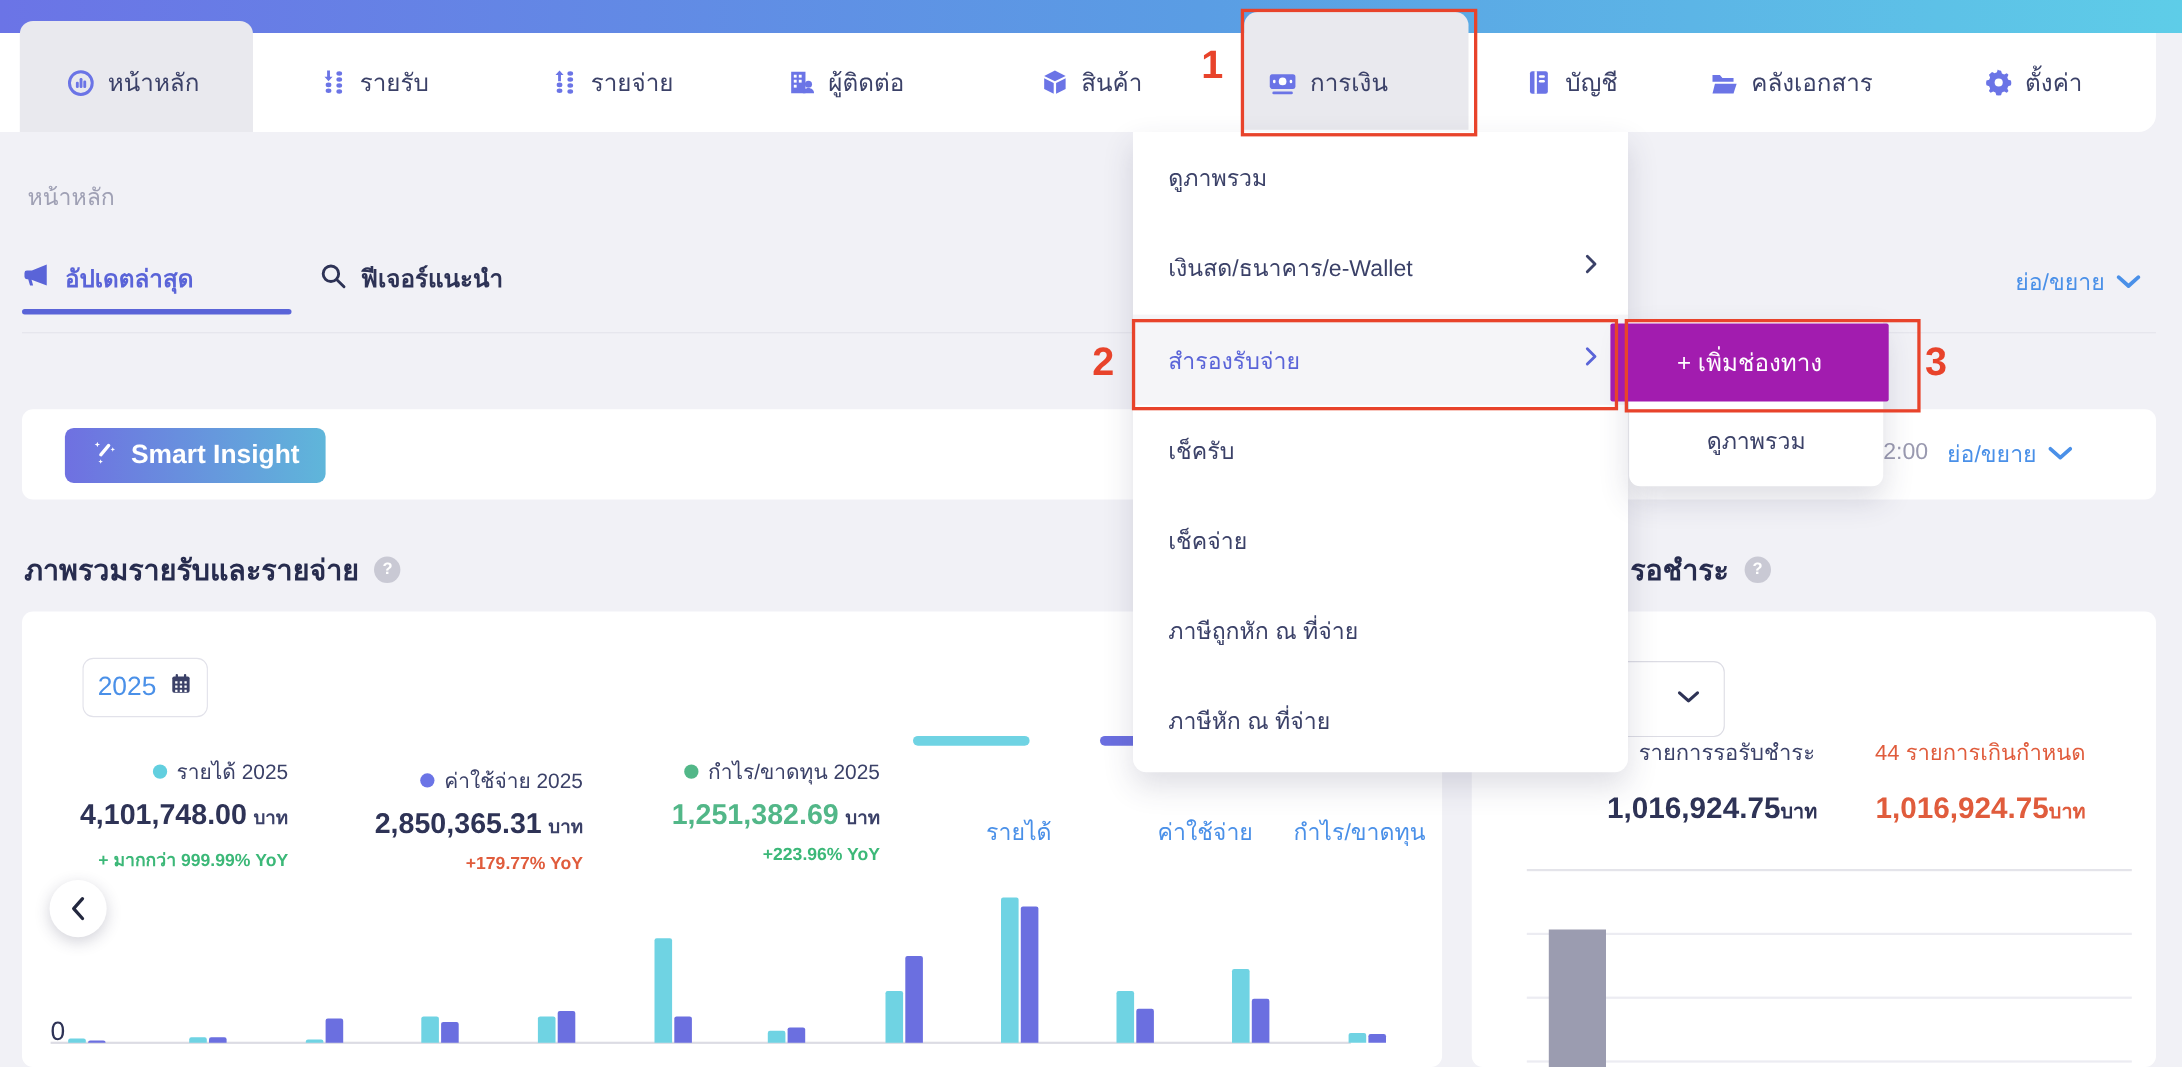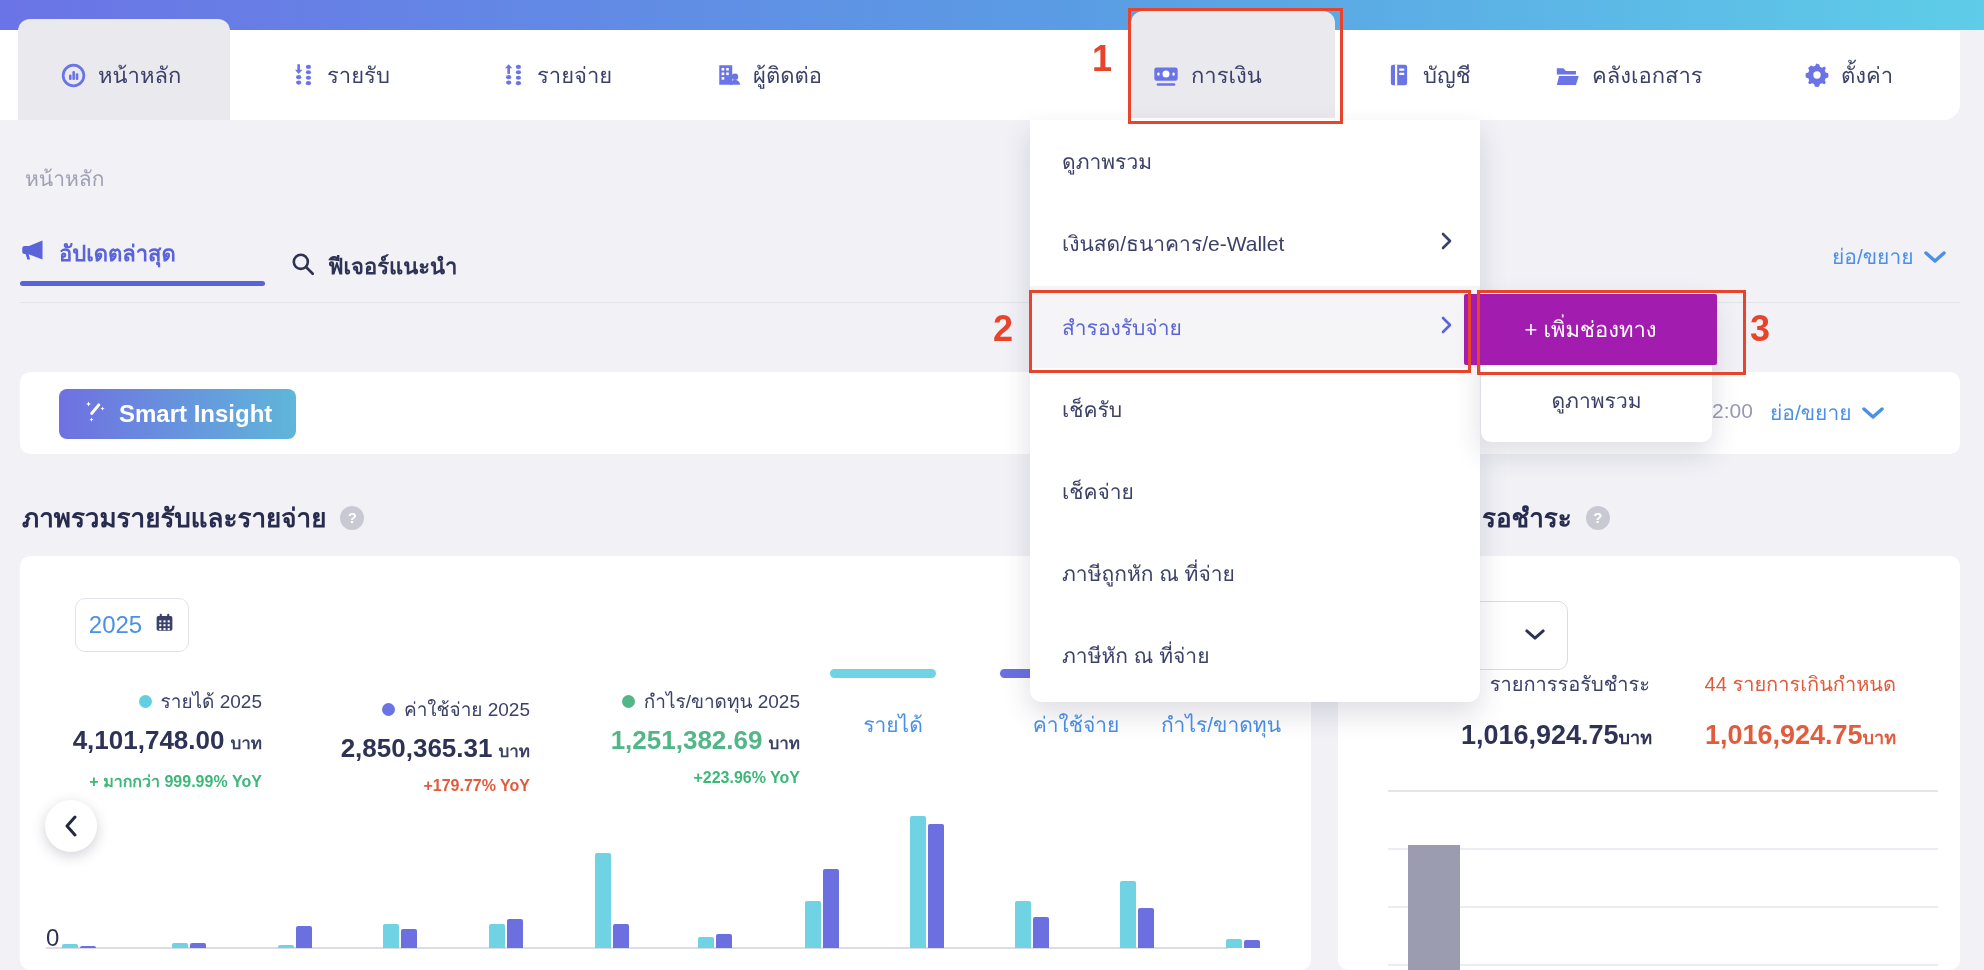--- a/index.html
+++ b/index.html
@@ -16,21 +16,21 @@
   .tab-finance{left:1131px;top:11px;width:204px;height:107px;}
   .nav-item{top:30px;height:90px;display:flex;align-items:center;gap:11px;font-size:22px;color:#3b4168;z-index:4;}
   .nav-item svg{display:block;}
   
   .red-box{border:3px solid #e8432b;z-index:6;pointer-events:none;background:transparent;}
   .red-num{z-index:7;color:#e8432b;font-size:36px;font-weight:700;}
   
   .breadcrumb{left:25px;top:162px;font-size:21px;color:#9fa0b4;z-index:1;}
   .page-tab{top:236px;display:flex;align-items:center;gap:12px;font-size:22px;font-weight:700;z-index:1;}
   .page-tab.active{color:#5a64d8;}
-  .page-tab.inactive{color:#2e3356;margin-top:13px;}
+  .page-tab.inactive{color:#2e3356;}
   .tab-underline{left:20px;top:281px;width:245px;height:5px;background:#5a64d8;border-radius:3px;z-index:1;}
   .collapse-link{display:flex;align-items:center;gap:10px;color:#4a90e8;font-size:21px;z-index:1;}
   .divider{left:20px;top:302px;width:1940px;height:1px;background:#e3e3ea;z-index:0;}
   
   .insight-card{left:20px;top:372px;width:1940px;height:82px;background:#fff;border-radius:10px;z-index:0;}
   .insight-badge{left:39px;top:17px;height:50px;padding:0 24px;display:flex;align-items:center;gap:12px;
     border-radius:8px;background:linear-gradient(90deg,#6f70e1,#5fb6da);color:#fff;font-size:24px;font-weight:700;}
   .insight-time{left:1692px;top:27px;font-size:21px;color:#9a9ab0;}
   .insight-collapse{left:1750px;top:24px;}
   
@@ -50,21 +50,21 @@
   .stat .lbl{font-size:19px;color:#3b4168;display:flex;align-items:center;justify-content:flex-end;gap:9px;}
   .dot{width:13px;height:13px;border-radius:50%;display:inline-block;}
   .c-cyan{background:#62cfdf;} .c-violet{background:#6b74e6;} .c-green{background:#52b788;}
   .stat .val{font-size:26px;font-weight:700;color:#2e3356;margin-top:9px;}
   .stat .val.green{color:#52b788;}
   .stat .unit{font-size:17px;font-weight:600;color:#3b4168;margin-left:6px;}
   .stat .yoy{font-size:16px;font-weight:700;margin-top:13px;}
   .yoy-green{color:#3cb878;} .yoy-red{color:#e05c3c;}
   
   .legend-bar{top:669px;height:9px;border-radius:5px;z-index:1;}
-  .legend-lbl{top:708px;font-size:21px;color:#4a90e8;text-align:center;z-index:1;}
+  .legend-lbl{top:740px;font-size:21px;color:#4a90e8;text-align:right;z-index:1;}
   
   .bar-wrap{left:20px;top:556px;width:1291px;height:414px;overflow:hidden;z-index:1;}
   .baseline{position:absolute;left:26px;top:391px;width:1182px;height:2px;background:#dcdce4;}
   .zero-lbl{position:absolute;left:26px;top:368px;font-size:24px;color:#2e3356;}
   .vbar{position:absolute;bottom:22px;width:16px;border-radius:2px 2px 0 0;}
   .bar-cyan{background:#6fd3e3;} .bar-violet{background:#6b6fe0;}
   .prev-btn{left:45px;top:800px;width:52px;height:52px;border-radius:50%;background:#fff;z-index:2;
     box-shadow:0 4px 14px rgba(50,50,80,.22);display:flex;align-items:center;justify-content:center;}
   
   .mini-select{left:1470px;top:601px;width:98px;height:69px;background:#fff;border:1.5px solid #dcdce4;border-radius:10px;
@@ -147,20 +147,30 @@
             <rect x="9.4" y="5.5" width="2.4" height="2.4"></rect>
             <rect x="5.2" y="9.7" width="2.4" height="2.4"></rect>
             <rect x="9.4" y="9.7" width="2.4" height="2.4"></rect>
             <rect x="5.2" y="13.9" width="2.4" height="2.4"></rect>
           </g>
           <circle cx="17.5" cy="13.5" r="3"></circle>
           <path d="M12.8 21c0-2.6 2.1-4.4 4.7-4.4s4.7 1.8 4.7 4.4z"></path>
         </svg>
       </span>
     <span>ผู้ติดต่อ</span>
+  </div>
+  <div class="abs nav-item" style="left:946px">
+    <span>
+        <svg width="26" height="26" viewBox="0 0 24 24" fill="#6b74e6">
+          <path d="M12 2 L21 6.5 L12 11 L3 6.5 Z"></path>
+          <path d="M3 8.5 L11 12.5 L11 21.5 L3 17.5 Z"></path>
+          <path d="M21 8.5 L13 12.5 L13 21.5 L21 17.5 Z"></path>
+        </svg>
+      </span>
+    <span>สินค้า</span>
   </div>
   <div class="abs nav-item" style="left:1152px">
     <span>
         <svg width="28" height="28" viewBox="0 0 24 24">
           <rect x="2" y="5.5" width="20" height="11.5" rx="2" fill="#6b74e6"></rect>
           <circle cx="12" cy="11.2" r="3" fill="#fff"></circle>
           <rect x="4.5" y="9.8" width="2" height="2.8" rx="1" fill="#fff"></rect>
           <rect x="17.5" y="9.8" width="2" height="2.8" rx="1" fill="#fff"></rect>
           <rect x="4" y="19" width="16" height="2.2" rx="1.1" fill="#6b74e6"></rect>
         </svg>

